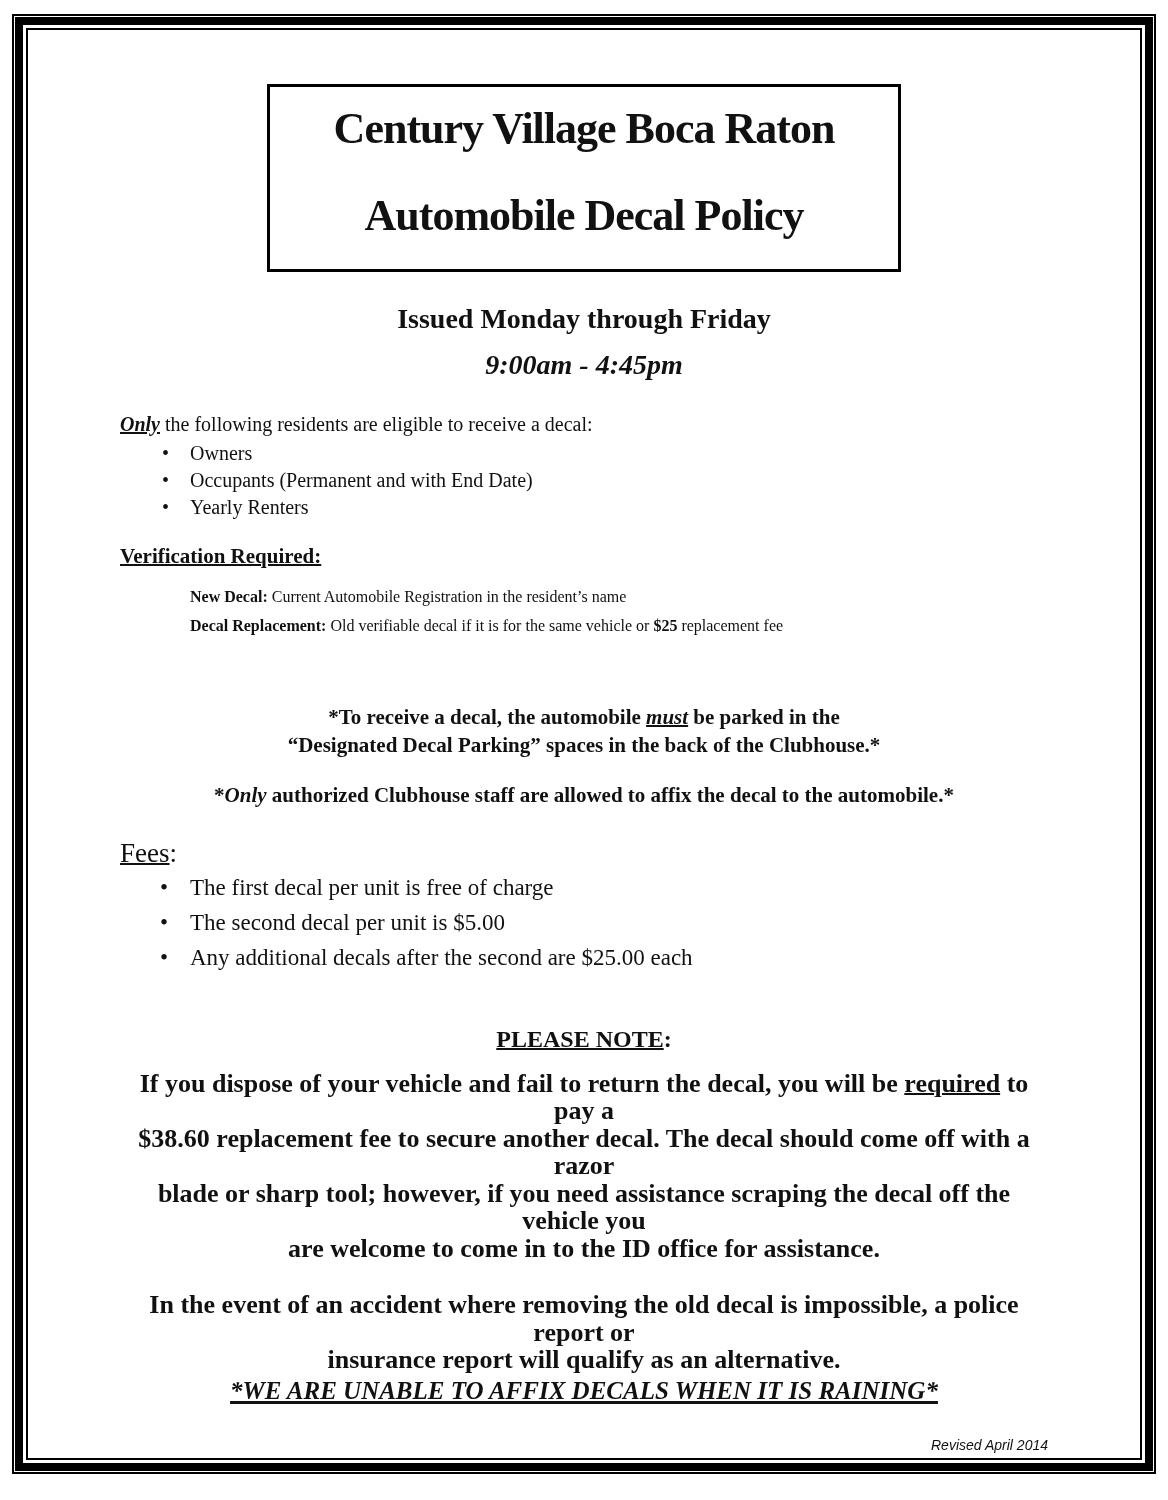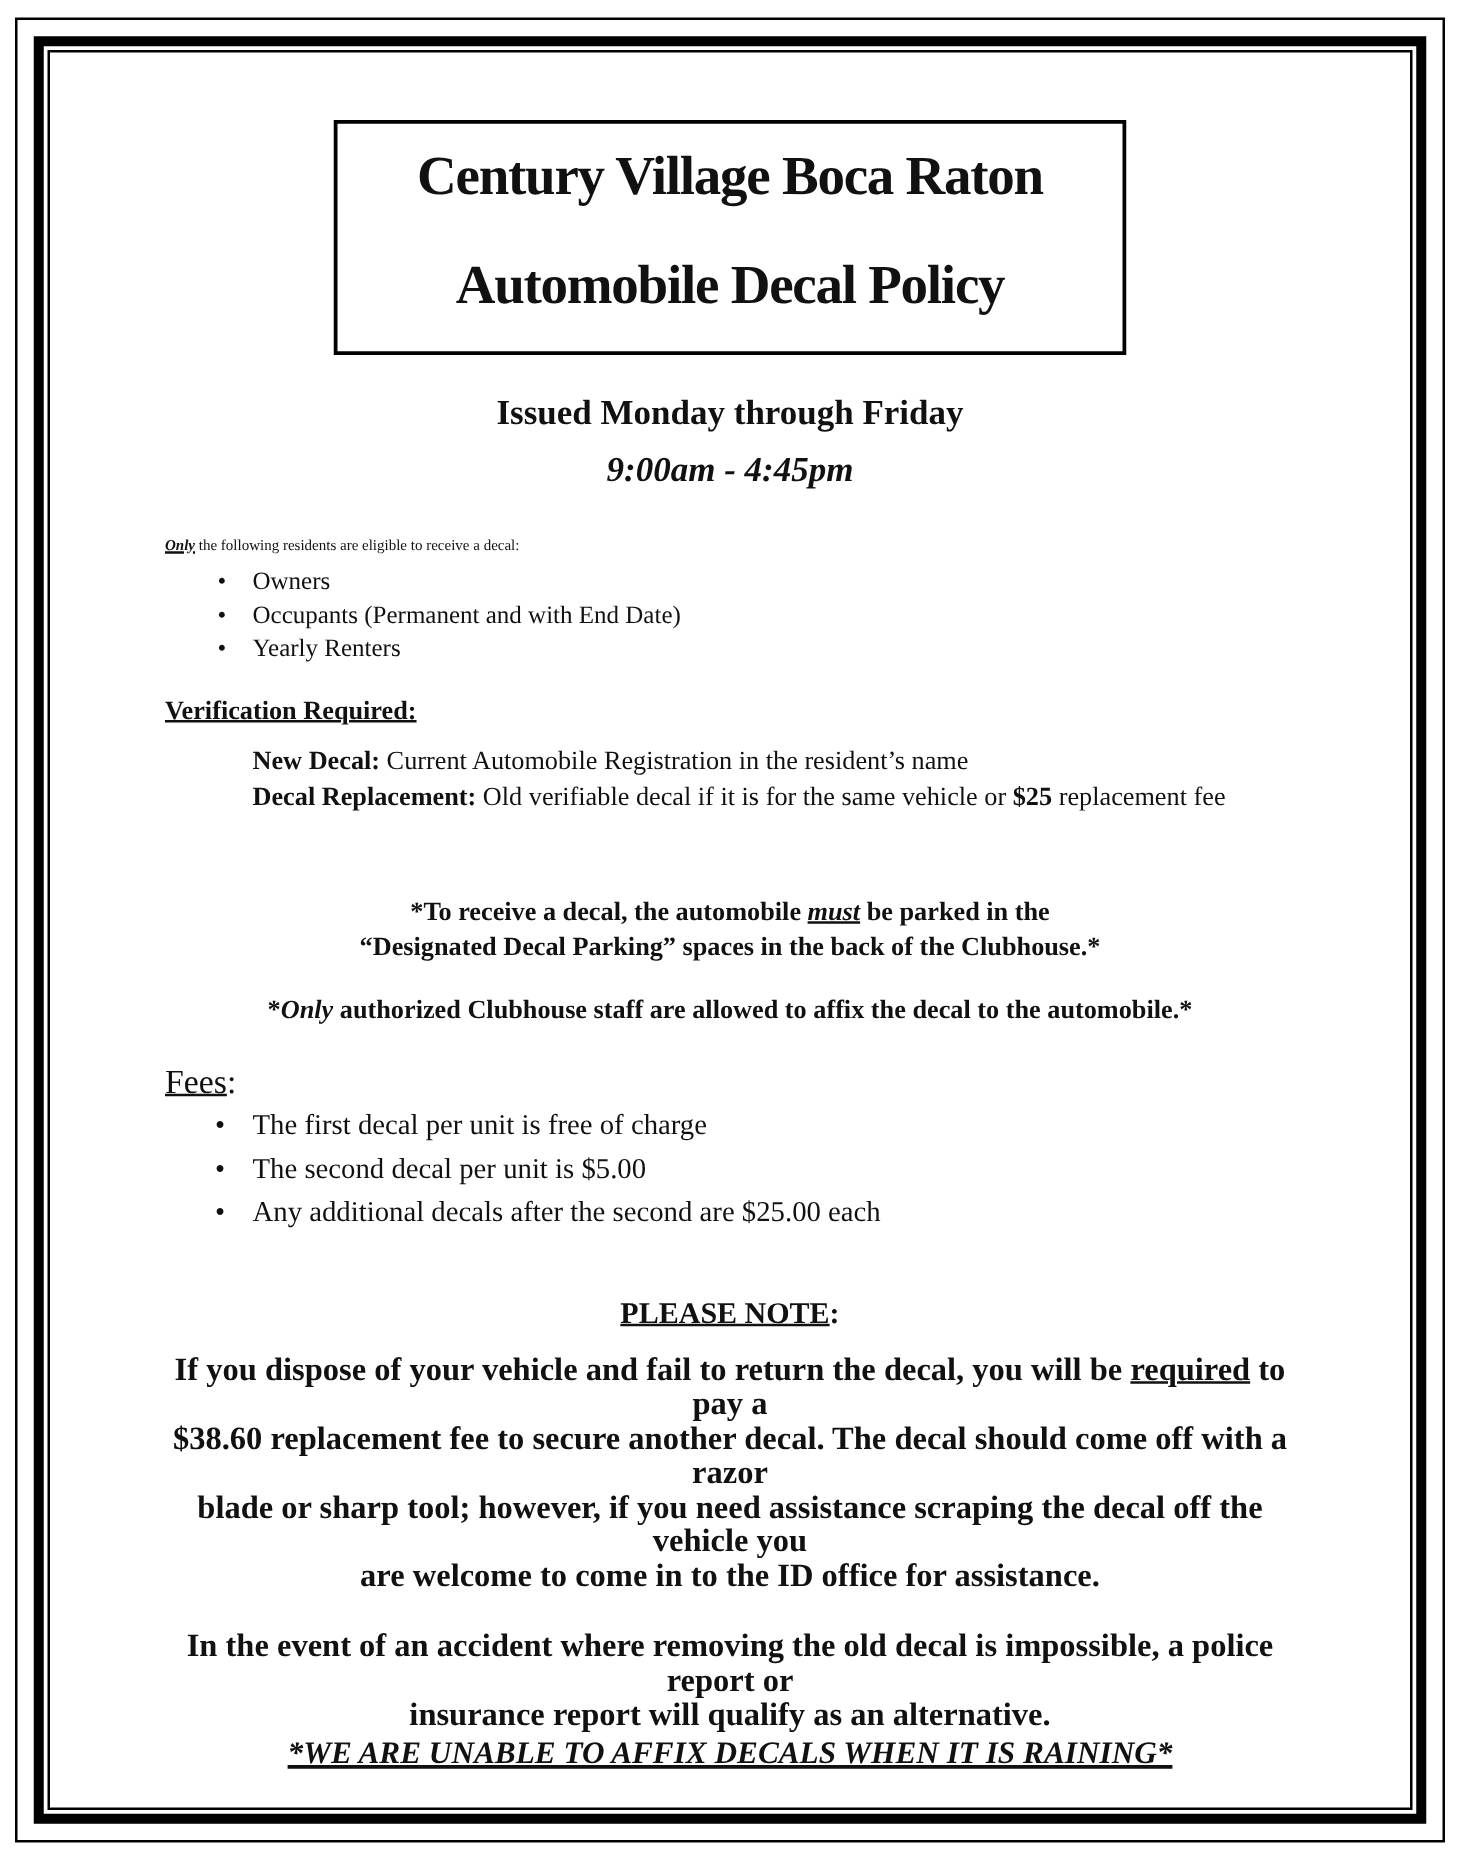--- a/index.html
+++ b/index.html
@@ -13,21 +13,21 @@
     height: 1500px;
     background: #ffffff;
     overflow: hidden;
     color: #111111;
   }
   
   .frame-outer {
     position: absolute;
     top: 14px; left: 12px; right: 12px; bottom: 26px;
     border: 2px solid #000;
-    padding: 13px;
+    padding: 1px;
     box-sizing: border-box;
   }
   .frame-mid {
     border: 8px solid #000;
     padding: 3px;
     height: 100%;
     box-sizing: border-box;
   }
   .frame-inner {
     border: 2px solid #000;
@@ -67,21 +67,21 @@
     line-height: 1.2;
   }
   .heading-hours {
     margin-top: 13px;
     font-weight: bold;
     font-style: italic;
     font-size: 28px;
     line-height: 1.2;
   }
 
-  .body-text { font-size: 12px; line-height: 27px; }
+  .body-text { font-size: 20px; line-height: 27px; }
   .intro-line { margin-top: 29px; }
 
   .biu {
     font-weight: bold;
     font-style: italic;
     text-decoration: underline;
     text-decoration-thickness: 2px;
   }
   .bi { font-weight: bold; font-style: italic; }
   .b  { font-weight: bold; }
@@ -104,21 +104,21 @@
     margin-top: 22px;
     font-size: 21px;
     line-height: 27px;
     font-weight: bold;
     text-decoration: underline;
     text-decoration-thickness: 2px;
   }
   .verif-rows { margin-top: 12px; }
   .verif-row {
     padding-left: 70px;
-    font-size: 21px;
+    font-size: 16px;
     line-height: 29px;
   }
 
   .parked-note {
     margin-top: 63px;
     font-weight: bold;
     font-size: 21px;
     line-height: 28px;
   }
   .staff-note {

